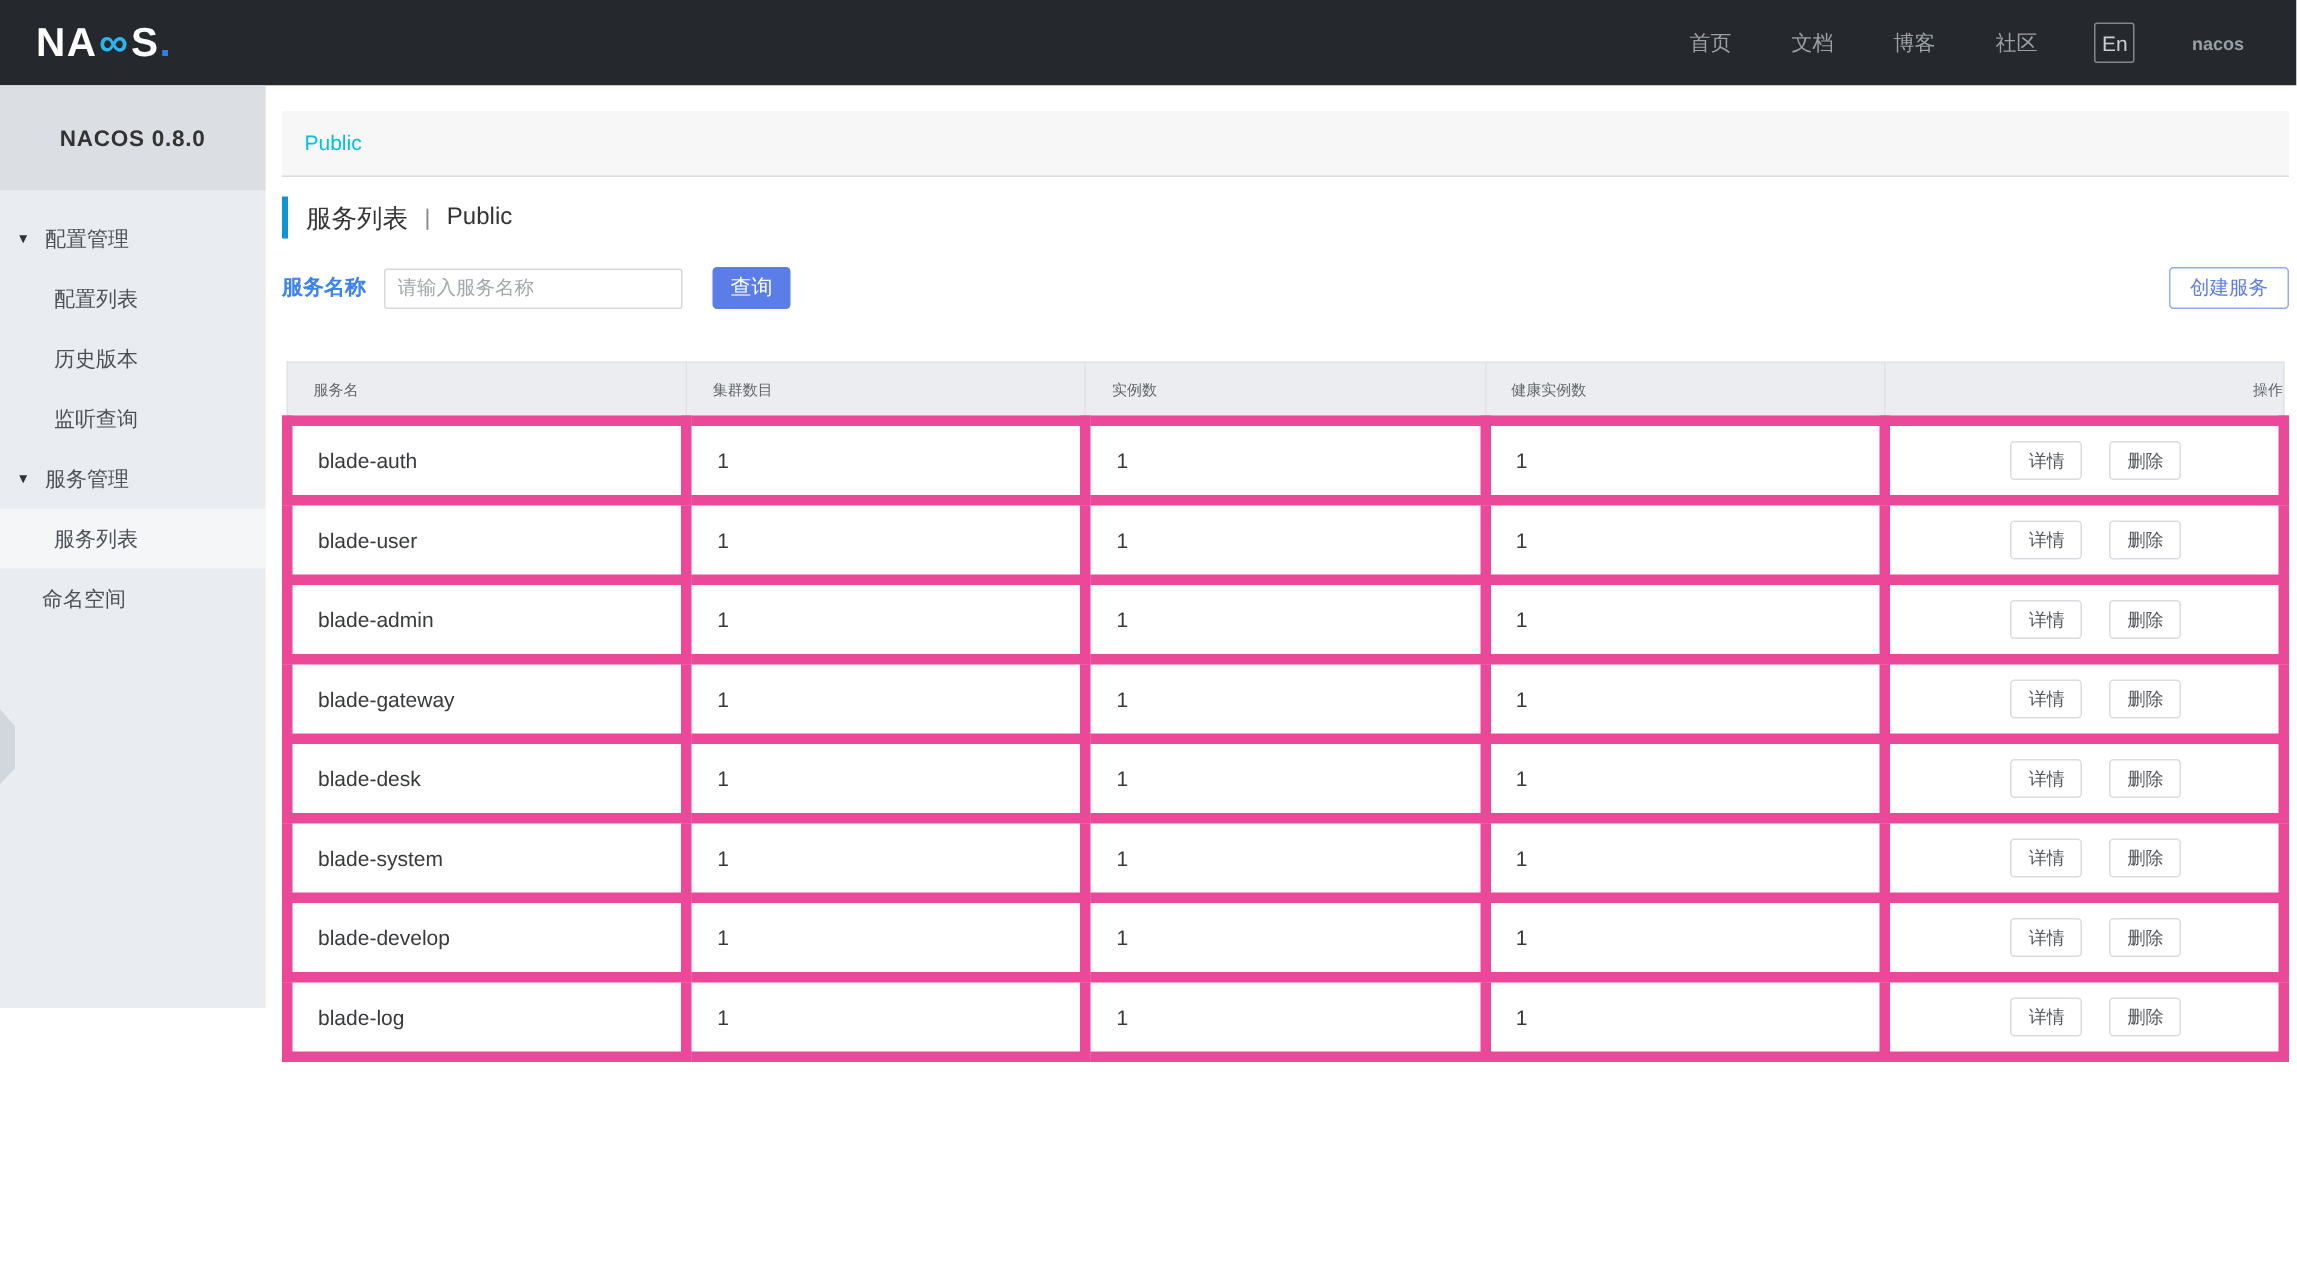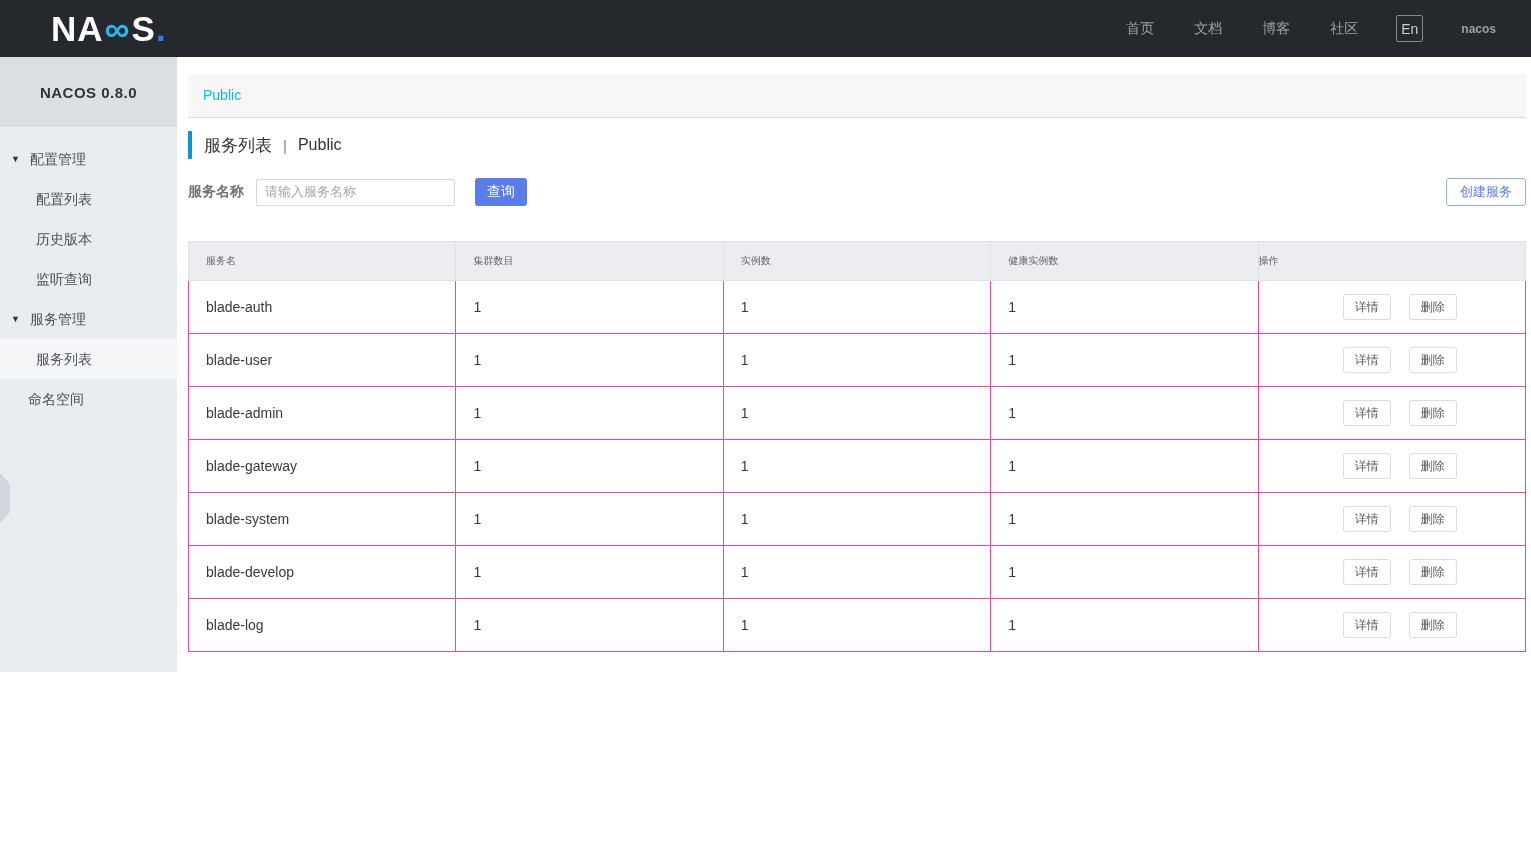--- a/index.html
+++ b/index.html
@@ -1,21 +1,21 @@
 <!DOCTYPE html>
 <html><head>
 <meta charset="utf-8">
 <style>
   * { margin:0; padding:0; box-sizing:border-box; }
   html,body { width:1531px; height:851px; overflow:hidden; }
   body { font-family:"Liberation Sans","DejaVu Sans",sans-serif; background:#fff; color:#333; }
 
   
   .topbar { height:57px; background:#25292e; display:flex; align-items:center; }
-  .logo { margin-left:51px; font-size:35px; font-weight:800; color:#fff; letter-spacing:1px; cursor:pointer; white-space:nowrap; }
+  .logo { margin-left:24px; font-size:27px; font-weight:800; color:#fff; letter-spacing:1px; cursor:pointer; white-space:nowrap; }
   .logo .inf { color:#2cb4ec; font-weight:800; padding:0 1px; }
   .logo .dot { color:#2c7fe8; }
   .topnav { margin-left:auto; display:flex; align-items:center; margin-right:35px; }
   .topnav a { color:#9aa0a6; font-size:14px; text-decoration:none; margin-left:40px; cursor:pointer; }
   .lang-box { margin-left:38px; width:27px; height:27px; border:1px solid #82888e; border-radius:2px; color:#c9cdd1; font-size:14px; display:flex; align-items:center; justify-content:center; cursor:pointer; }
   .username { margin-left:38px; color:#9aa0a6; font-size:12px; font-weight:bold; cursor:pointer; }
 
   
   .layout { display:flex; height:615px; }
 
@@ -35,32 +35,32 @@
   .breadcrumb { height:44px; background:#f7f7f7; border-bottom:1px solid #dcdcdc; line-height:43px; padding-left:15px; font-size:14px; }
   .breadcrumb a { color:#00c3de; text-decoration:none; cursor:pointer; }
 
   .title-row { margin-top:12px; display:flex; align-items:center; height:30px; }
   .accent { width:4px; height:28px; background:#0e95d6; margin-right:12px; flex:none; }
   .page-title { font-size:17px; color:#333; }
   .title-sep { margin:0 11px; font-size:15px; color:#82878c; }
   .title-ns { font-size:16px; color:#333; }
 
   .toolbar { margin-top:18px; display:flex; align-items:center; }
-  .field-label { font-size:14px; font-weight:bold; color:#737373; }
+  .field-label { font-size:14px; font-weight:bold; color:#3b82f6; }
   .search-input { margin-left:12px; width:199px; height:27px; border:1px solid #d5d8dd; border-radius:2px; padding:0 8px; font-size:13px; color:#333; outline:none; font-family:Liberation Serif, serif; }
   .search-input::placeholder { color:#a2a7ad; }
   .btn { cursor:pointer; font-family:inherit; }
   .btn-query { margin-left:20px; width:52px; height:28px; background:#5a7de8; border:none; border-radius:3px; color:#fff; font-size:14px; }
   .btn-create { margin-left:auto; margin-right:0; height:28px; padding:0 13px; background:#fff; border:1px solid #94acee; border-radius:3px; color:#5a7de8; font-size:13px; }
 
   
   table.services { margin-top:35px; width:100%; border-collapse:collapse; table-layout:fixed; }
   table.services th { background:#ebedf0; height:39px; font-weight:normal; font-size:10px; color:#63666b; text-align:left; padding-left:17px; border:1px solid #dfe2e6; }
-  table.services th.center { text-align:left; padding-left:0; }
-  table.services td { height:53px; font-size:14px; color:#37393d; padding-left:17px; border:1px solid #ec4899; background:#fff; }
+  table.services th.center { text-align:right; padding-left:0; }
+  table.services td { height:53px; font-size:14px; color:#37393d; padding-left:17px; border:7px solid #ec4899; background:#fff; }
   table.services td.center { text-align:center; padding-left:16px; }
   .row-btn { width:48px; height:26px; background:#fff; border:1px solid #d9dce0; border-radius:3px; color:#54575c; font-size:12px; margin:0 7px; }
 </style>
 </head>
 <body>
 
 <div class="topbar">
   <div class="logo"><span>NA</span><span class="inf">∞</span><span>S</span><span class="dot">.</span></div>
   <div class="topnav">
     <a>首页</a>
@@ -169,20 +169,30 @@
           <td>blade-gateway</td>
           <td>1</td>
           <td>1</td>
           <td>1</td>
           <td class="center">
             <button class="btn row-btn">详情</button>
             <button class="btn row-btn">删除</button>
           </td>
         </tr>
         <tr>
+          <td>blade-desk</td>
+          <td>1</td>
+          <td>1</td>
+          <td>1</td>
+          <td class="center">
+            <button class="btn row-btn">详情</button>
+            <button class="btn row-btn">删除</button>
+          </td>
+        </tr>
+        <tr>
           <td>blade-system</td>
           <td>1</td>
           <td>1</td>
           <td>1</td>
           <td class="center">
             <button class="btn row-btn">详情</button>
             <button class="btn row-btn">删除</button>
           </td>
         </tr>
         <tr>

